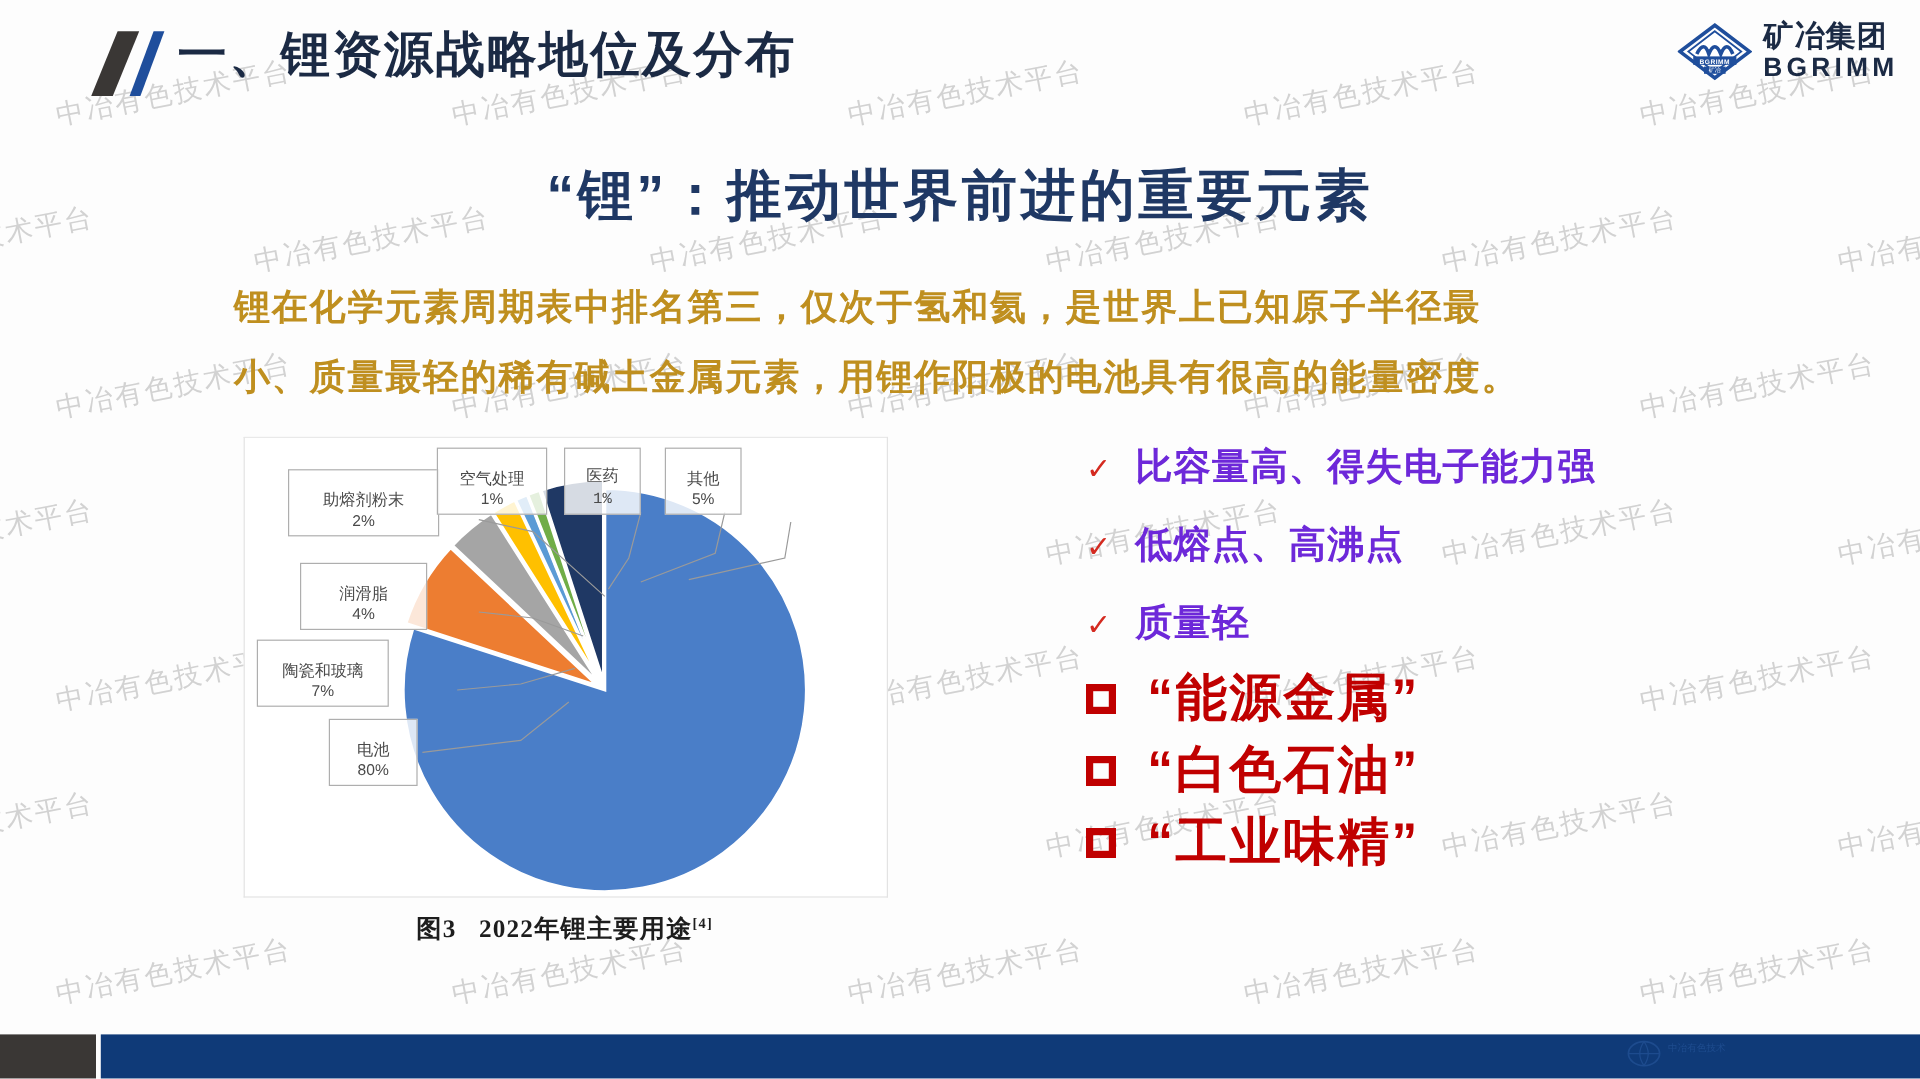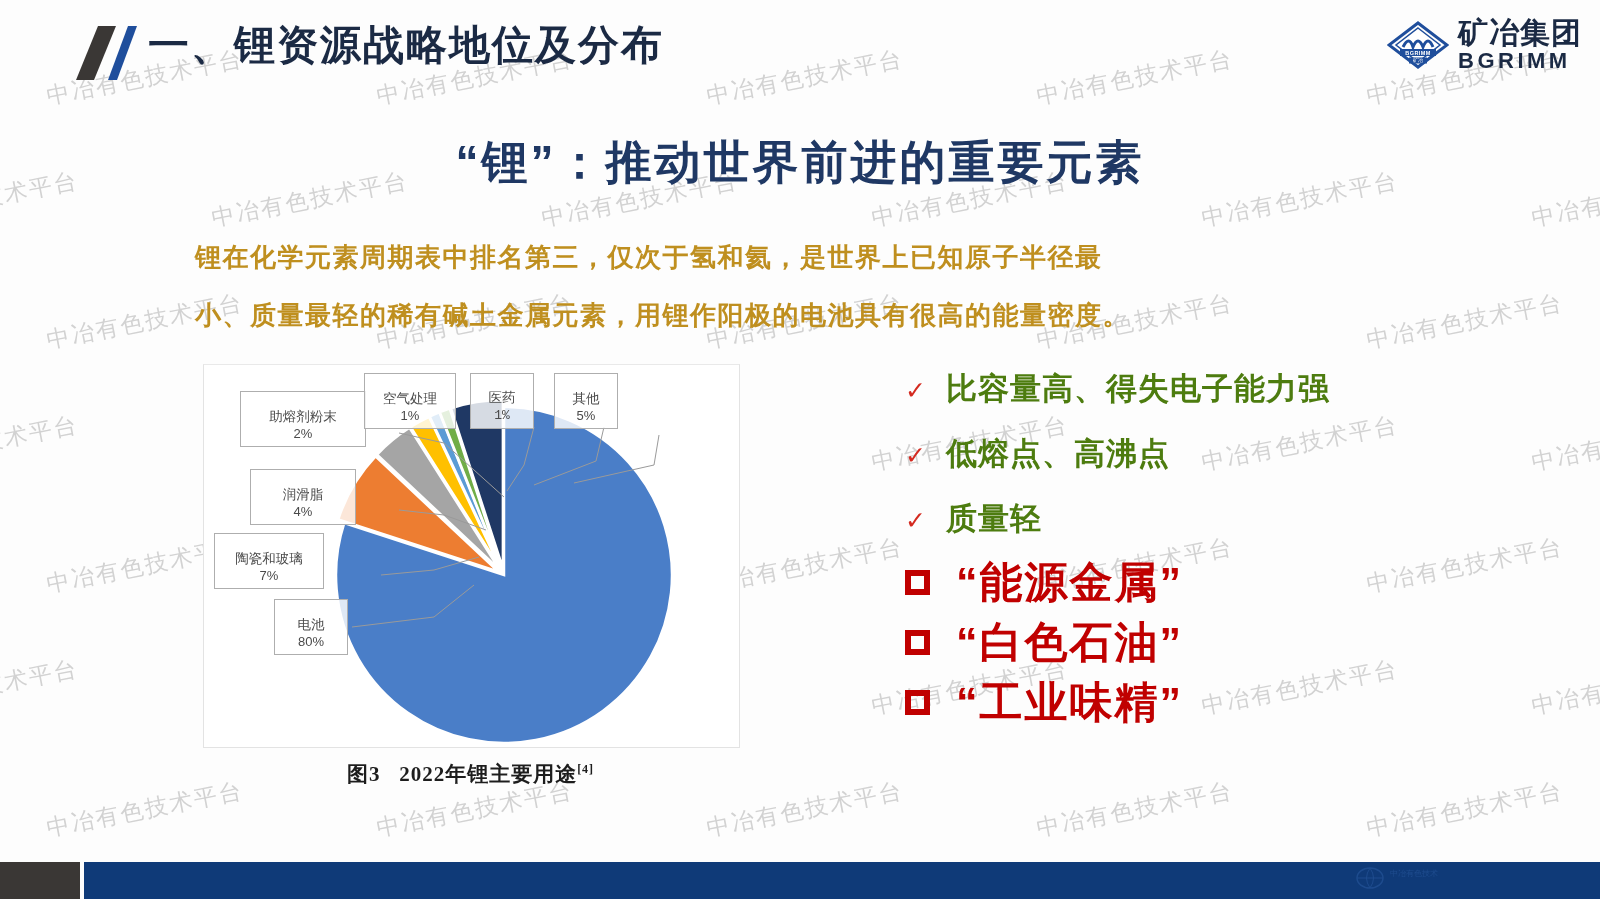--- a/index.html
+++ b/index.html
@@ -75,21 +75,21 @@
   }
   .brand-mark { width: 62px; height: 48px; }
   .brand-words {
     display: flex;
     flex-direction: column;
     align-items: flex-start;
     line-height: 1;
   }
   .brand-cn {
     font-family: "Liberation Serif", "DejaVu Serif", serif;
-    font-size: 30px;
+    font-size: 25px;
     font-weight: 700;
     color: #1b2a44;
     letter-spacing: 1px;
   }
   .brand-en {
     font-family: "Liberation Sans", sans-serif;
     font-size: 22px;
     font-weight: 700;
     color: #1b2a44;
     letter-spacing: 3.5px;
@@ -112,21 +112,21 @@
 
   
   #paragraph {
     position: absolute;
     left: 195px; top: 228px;
     width: 1220px;
     z-index: 12;
   }
   .para-line {
     font-family: "Liberation Sans", "DejaVu Sans", sans-serif;
-    font-size: 26px;
+    font-size: 30px;
     font-weight: 700;
     color: #bf8f1f;
     letter-spacing: 1.5px;
     line-height: 58px;
     white-space: nowrap;
   }
 
   
   #chart-panel {
     position: absolute;
@@ -192,21 +192,21 @@
     font-family: "DejaVu Sans", sans-serif;
     font-size: 25px;
     color: #d42a20;
     line-height: 1;
     width: 25px;
   }
   .check-text {
     font-family: "Liberation Sans", "DejaVu Sans", sans-serif;
     font-size: 31px;
     font-weight: 700;
-    color: #4d7c0f;
+    color: #6d28d9;
     letter-spacing: 1px;
   }
 
   #square-list {
     position: absolute;
     left: 905px; top: 556px;
     z-index: 12;
   }
   .square-row {
     display: flex;

